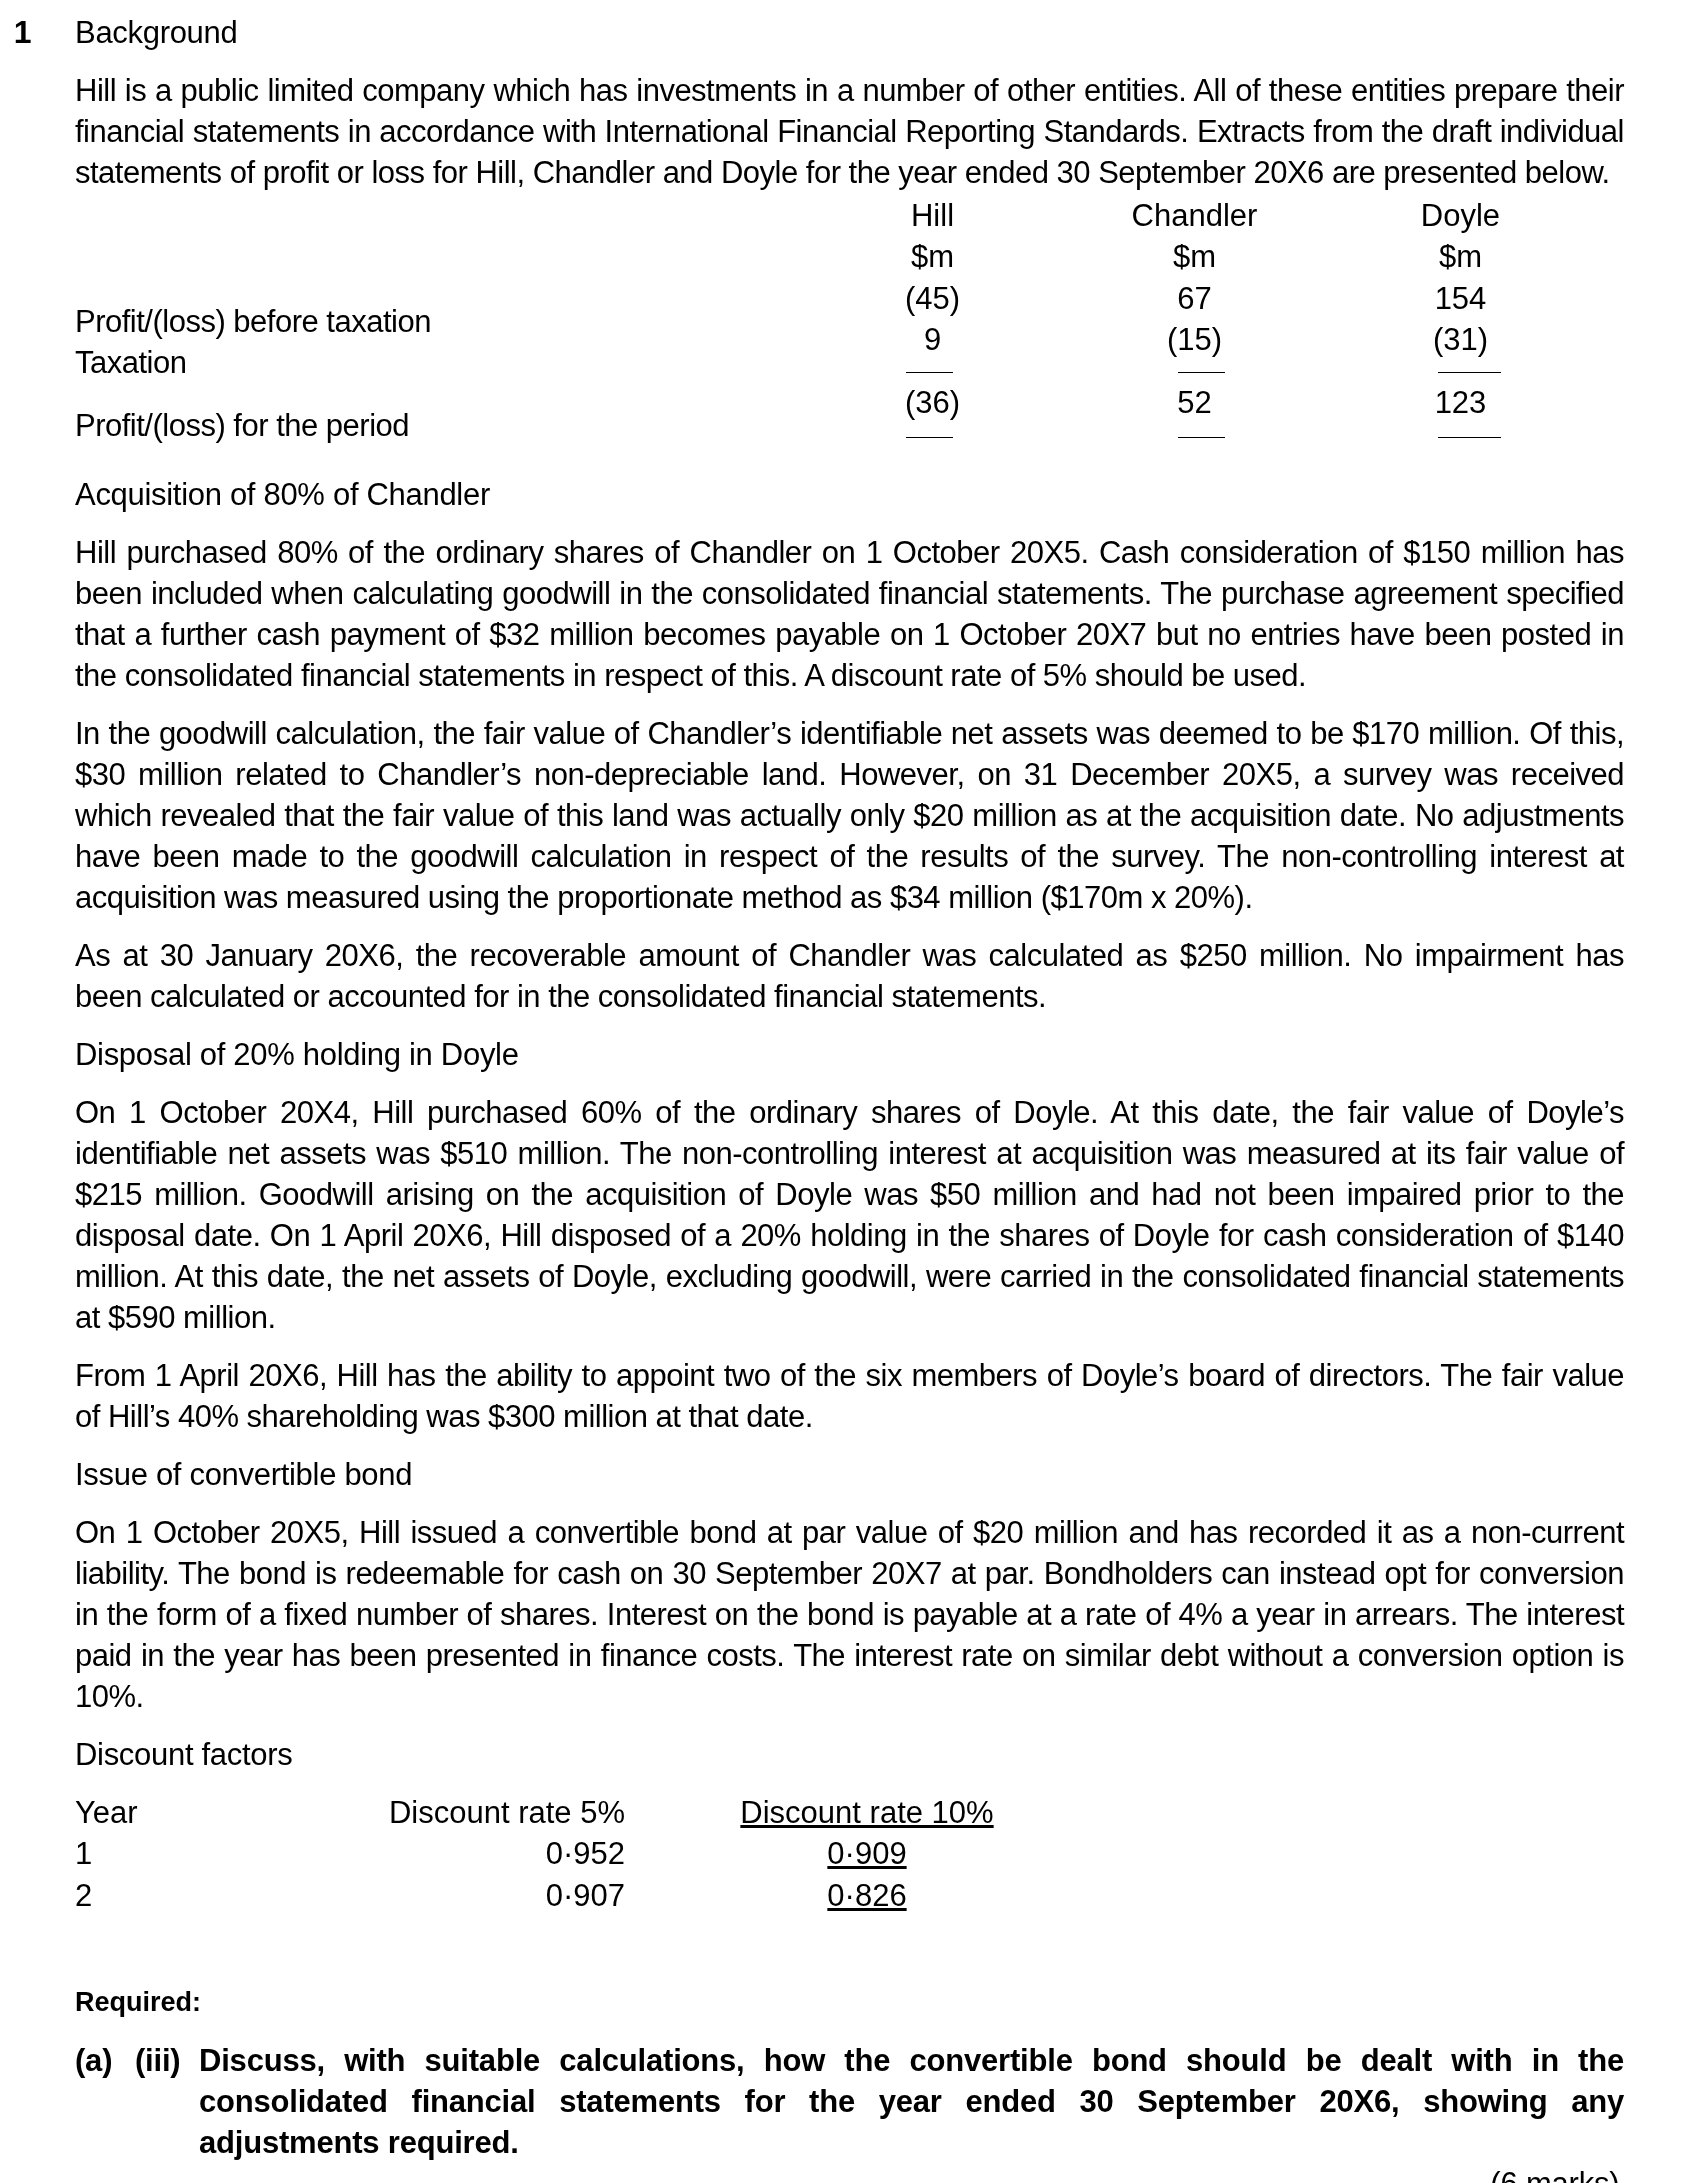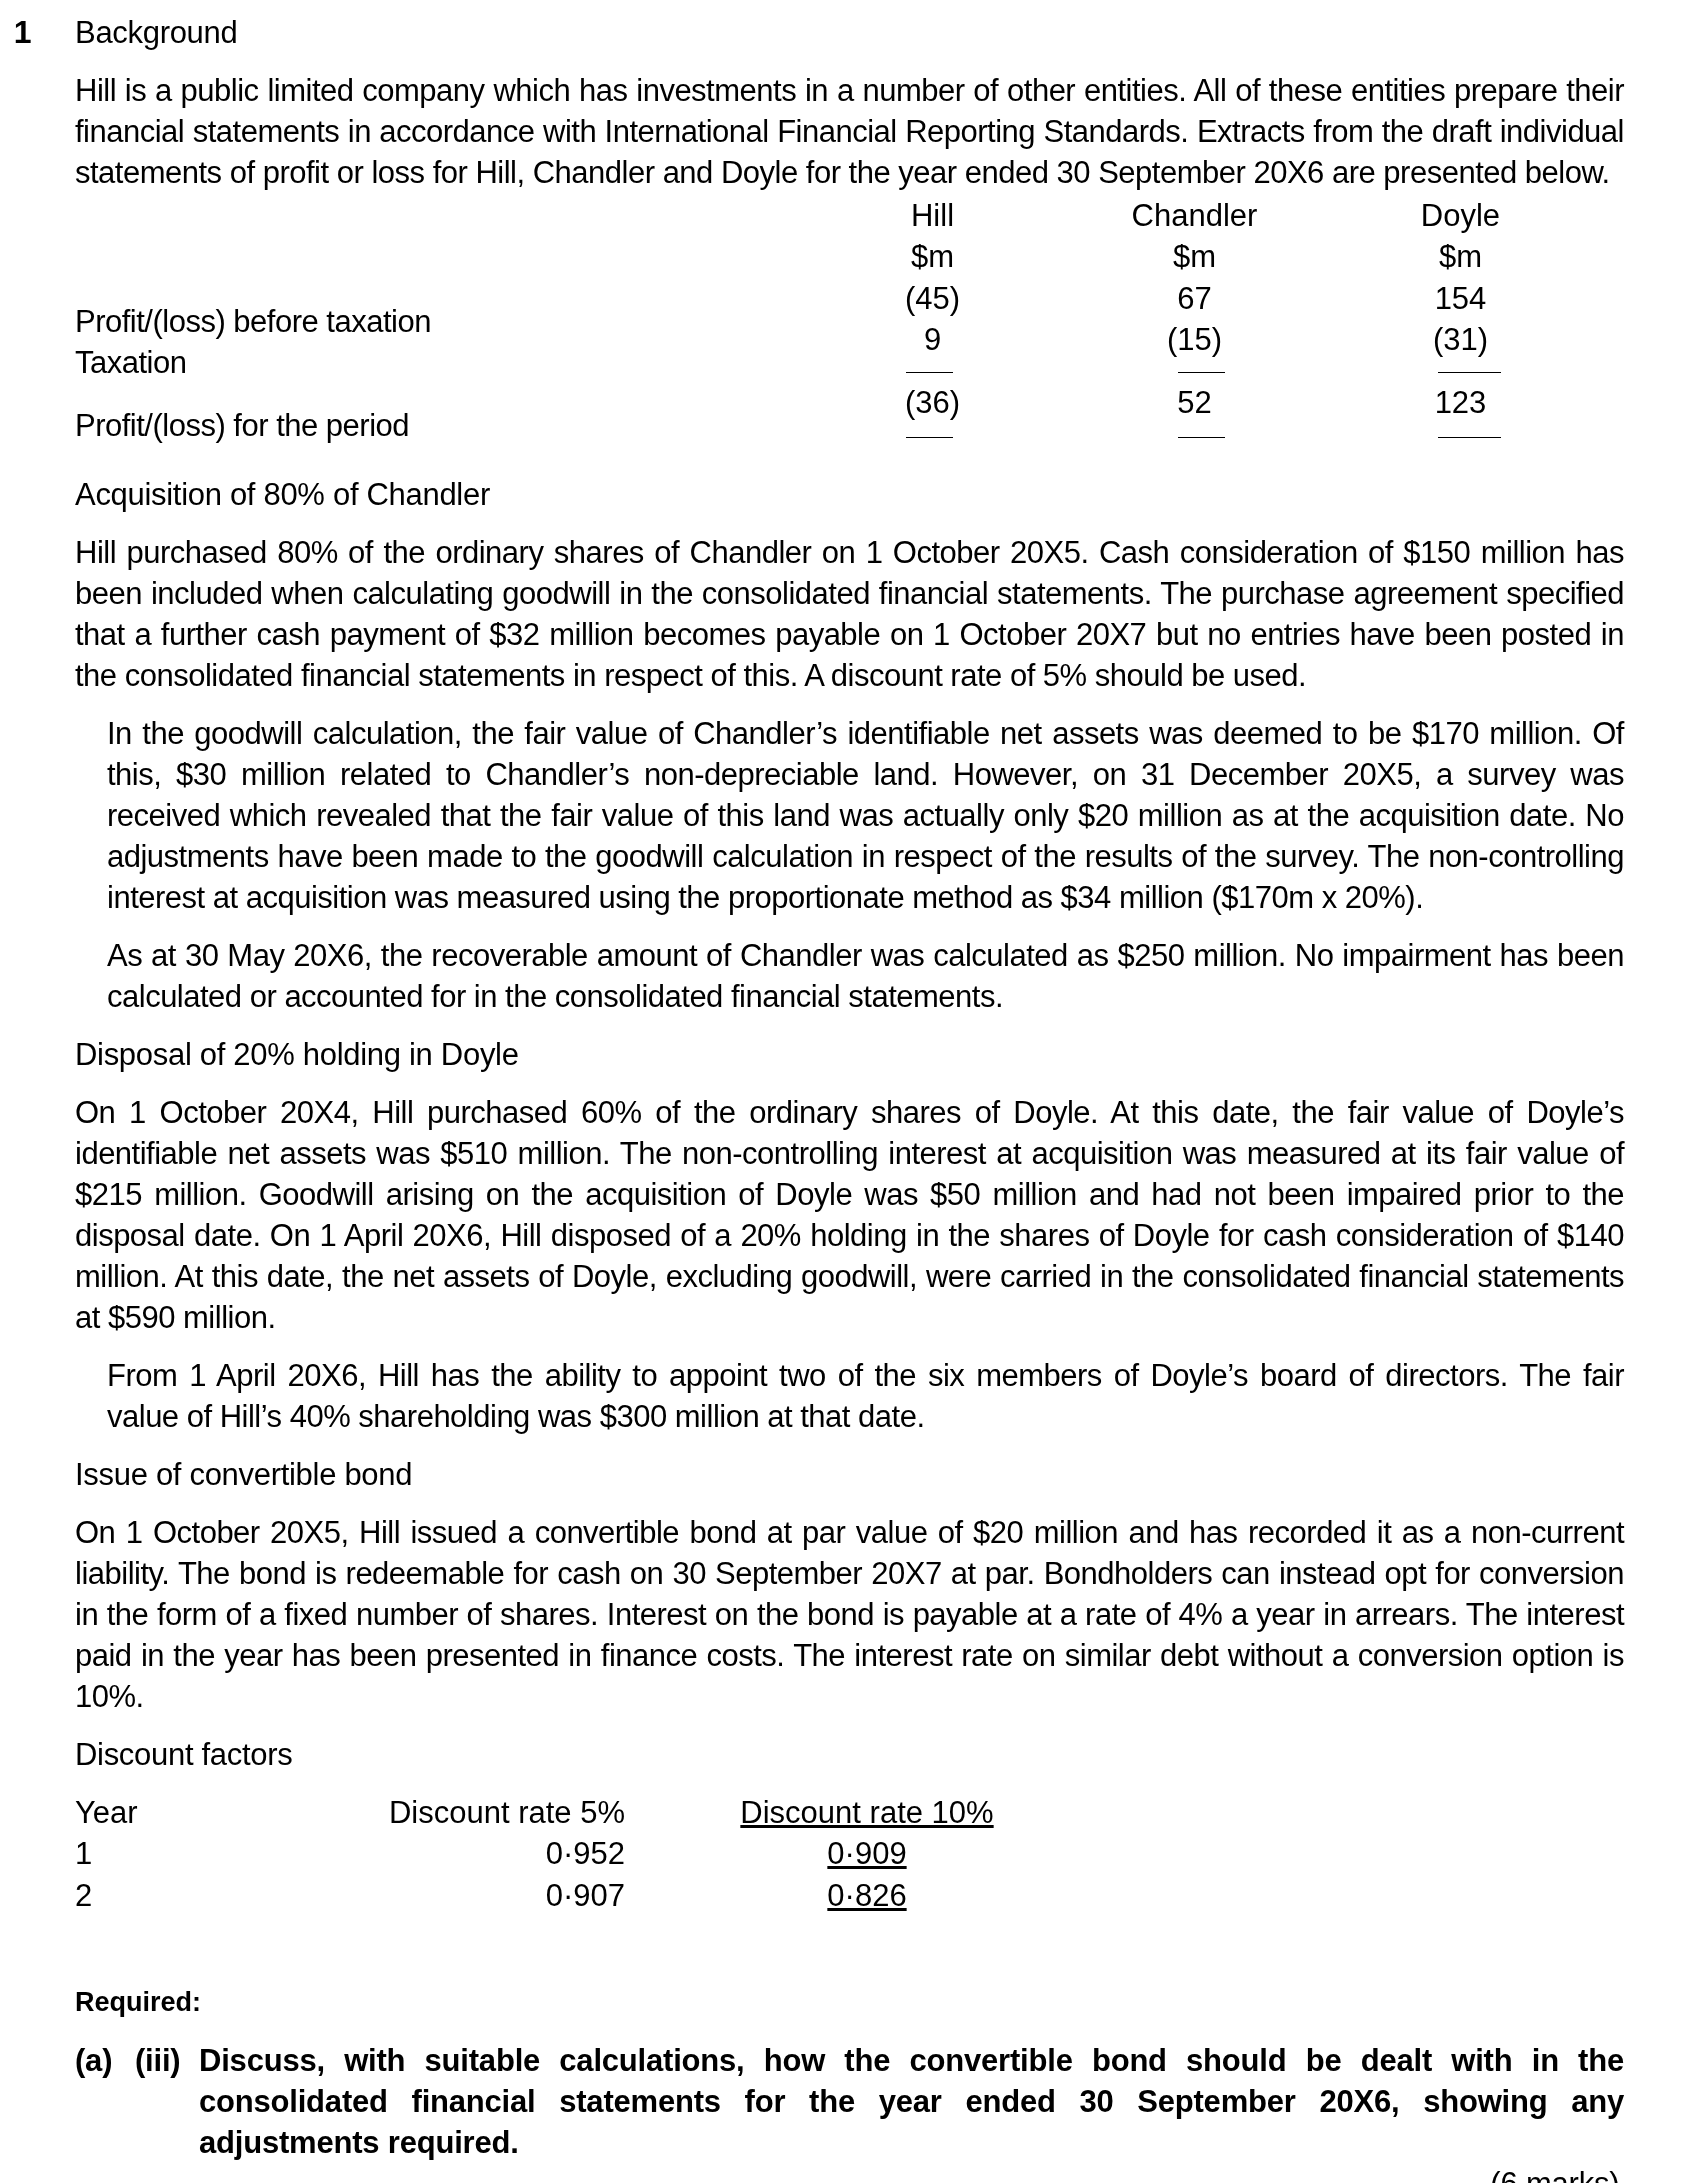--- a/index.html
+++ b/index.html
@@ -9,21 +9,21 @@
   }
   .q-num {
     position:absolute; left:13.8px; top:13.8px; font-size:32px; font-weight:bold;
     font-family:"Liberation Sans Narrow","Liberation Sans", sans-serif;
   }
   .content {
     position:absolute; left:75px; top:12.2px; width:1549px;
     font-size:31px; line-height:41px;
   }
   .content p { margin:0; text-align:justify; letter-spacing:-0.5px; }
-  .content p + p { margin-top:17px;margin-left:32px; }
+  .content p + p { margin-top:17px; }
   .heading { font-size:31px; line-height:41px; margin:0; letter-spacing:-0.3px; }
   .heading.main { margin-bottom:17px; }
   .sec { margin-top:17px; }
   .sec .heading { margin-bottom:17px; }
 
   
   .pl-table { position:relative; height:248px; margin-top:1.5px; }
   .pl-row { position:absolute; left:0; width:100%; height:41px; }
   .pl-label { position:absolute; left:0; top:0; letter-spacing:-0.5px;margin-top:23px; }
   .pl-cell { position:absolute; top:0; width:153px; text-align:center; }
@@ -91,21 +91,21 @@
     </div>
     <div class="rule r0" style="top:242px"></div>
     <div class="rule r1" style="top:242px"></div>
     <div class="rule r2" style="top:242px"></div>
   </div>
 
   <div class="sec" style="margin-top:31px">
     <div class="heading">Acquisition of 80% of Chandler</div>
     <p>Hill purchased 80% of the ordinary shares of Chandler on 1 October 20X5. Cash consideration of $150 million has been included when calculating goodwill in the consolidated financial statements. The purchase agreement specified that a further cash payment of $32 million becomes payable on 1 October 20X7 but no entries have been posted in the consolidated financial statements in respect of this. A discount rate of 5% should be used.</p>
     <p>In the goodwill calculation, the fair value of Chandler’s identifiable net assets was deemed to be $170 million. Of this, $30 million related to Chandler’s non-depreciable land. However, on 31 December 20X5, a survey was received which revealed that the fair value of this land was actually only $20 million as at the acquisition date. No adjustments have been made to the goodwill calculation in respect of the results of the survey. The non-controlling interest at acquisition was measured using the proportionate method as $34 million ($170m x 20%).</p>
-    <p>As at 30 May 20X6, the recoverable amount of Chandler was calculated as $250 million. No impairment has been calculated or accounted for in the consolidated financial statements.</p>
+    <p>As at 30 January 20X6, the recoverable amount of Chandler was calculated as $250 million. No impairment has been calculated or accounted for in the consolidated financial statements.</p>
   </div>
 
   <div class="sec">
     <div class="heading">Disposal of 20% holding in Doyle</div>
     <p>On 1 October 20X4, Hill purchased 60% of the ordinary shares of Doyle. At this date, the fair value of Doyle’s identifiable net assets was $510 million. The non-controlling interest at acquisition was measured at its fair value of $215 million. Goodwill arising on the acquisition of Doyle was $50 million and had not been impaired prior to the disposal date. On 1 April 20X6, Hill disposed of a 20% holding in the shares of Doyle for cash consideration of $140 million. At this date, the net assets of Doyle, excluding goodwill, were carried in the consolidated financial statements at $590 million.</p>
     <p>From 1 April 20X6, Hill has the ability to appoint two of the six members of Doyle’s board of directors. The fair value of Hill’s 40% shareholding was $300 million at that date.</p>
   </div>
 
   <div class="sec">
     <div class="heading">Issue of convertible bond</div>

